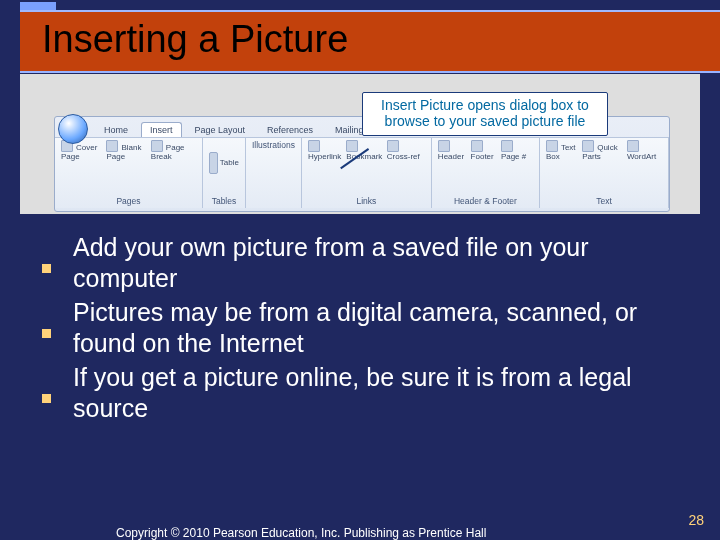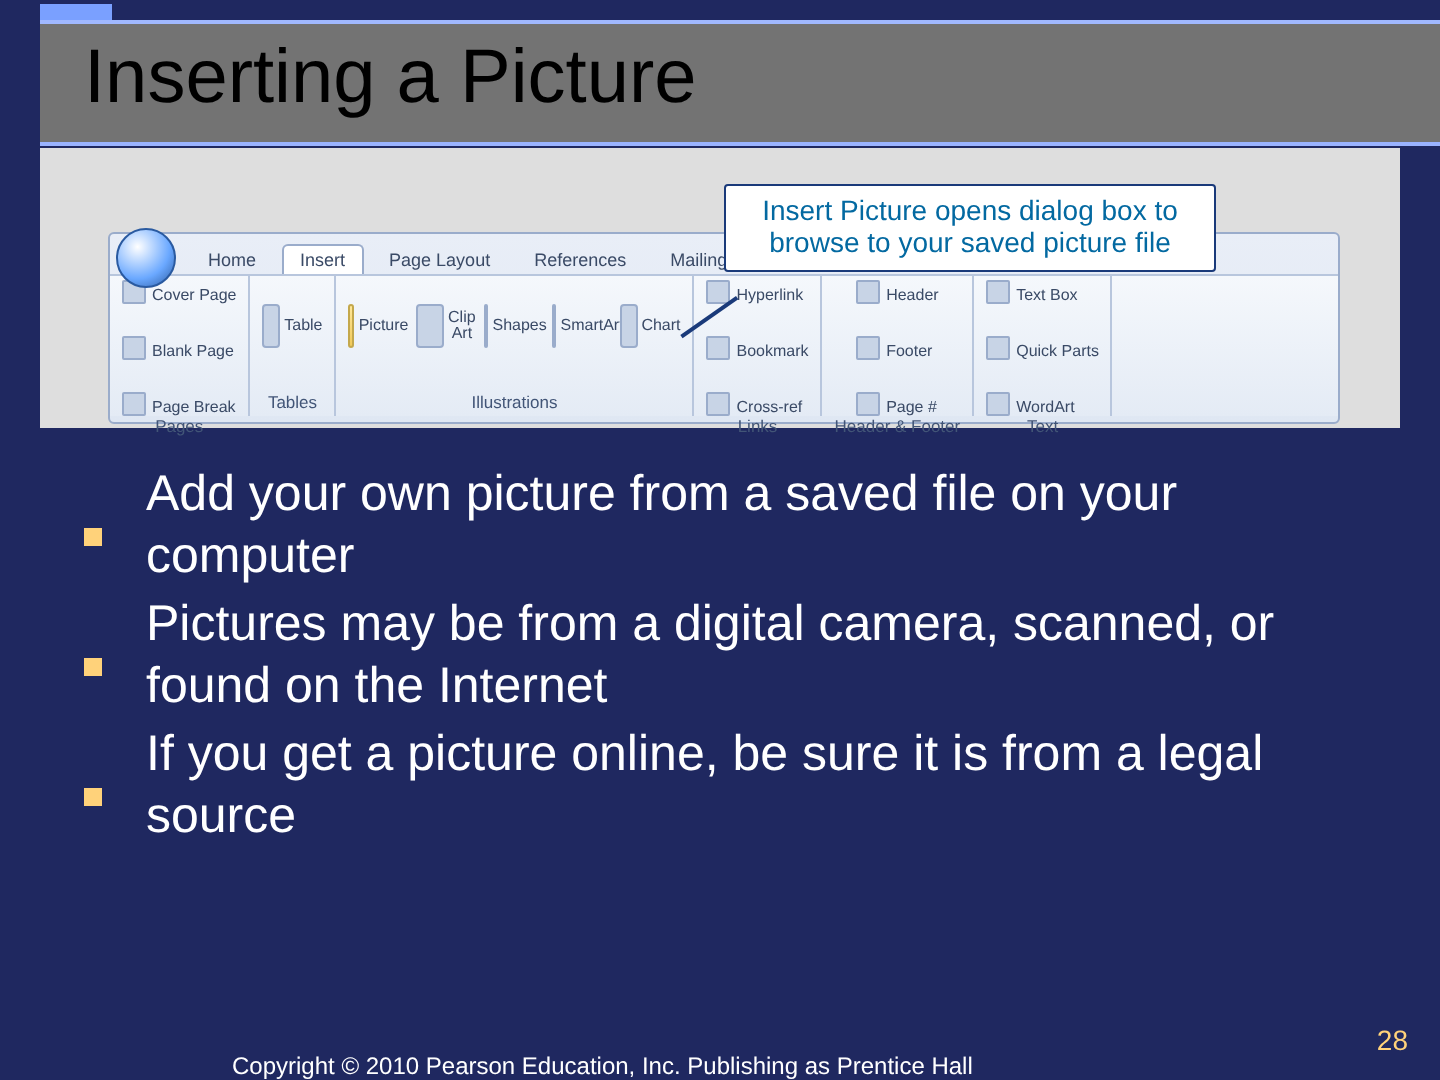--- a/index.html
+++ b/index.html
@@ -1,36 +1,36 @@
 <!DOCTYPE html>
 <html><head>
 <meta charset="utf-8">
 <style>
   html,body{margin:0;padding:0}
   body{width:720px;height:540px;background:#1f2860;font-family:Arial,Helvetica,sans-serif;position:relative;overflow:hidden}
   .title-wrap{position:absolute;left:20px;top:2px;right:0}
   .accent-bar{height:8px;width:36px;background:#7aa0ff;margin-bottom:0}
-  .title{color:#000;background:#737373;font-size:38px;padding:6px 4px 10px 22px;width:674px;border-bottom:2px solid #9ab3ff;border-top:2px solid #a0b8ff}
+  .title{color:#000;background:#c2410c;font-size:38px;padding:6px 4px 10px 22px;width:674px;border-bottom:2px solid #9ab3ff;border-top:2px solid #a0b8ff}
   .grey-zone{position:absolute;left:20px;top:74px;width:680px;height:140px;background:#dedede}
   .callout{position:absolute;left:362px;top:92px;width:236px;background:#fff;border:1.5px solid #1a3a7a;border-radius:2px;padding:4px 4px 6px;color:#0369a1;font-size:14px;text-align:center;line-height:1.15;z-index:5}
   .callout-line{position:absolute;left:368px;top:148px;width:2px;height:34px;background:#1a3a7a;z-index:4;transform:rotate(55deg);transform-origin:top left}
   
   .ribbon{position:absolute;left:54px;top:116px;width:614px;height:94px;background:linear-gradient(#e9eef7,#dfe7f3);border:1px solid #9aaccb;border-radius:3px;font-size:9px;color:#3a4a66}
   .tabs{display:flex;gap:4px;padding:2px 0 0 40px;height:18px;align-items:flex-end;font-size:9px}
   .tab{padding:2px 8px;border:1px solid transparent;border-bottom:none;border-radius:3px 3px 0 0;color:#3a4a66}
   .tab.active{background:#fff;border-color:#9aaccb}
   .groups{display:flex;height:70px;border-top:1px solid #b8c6dd;background:linear-gradient(#f5f8fc,#e4ebf5)}
   .group{border-right:1px solid #b8c6dd;padding:2px 6px 0;display:flex;flex-direction:column;justify-content:space-between;align-items:center}
   .group-label{font-size:8.5px;color:#425577;text-align:center;padding-bottom:2px}
   .btns{display:flex;gap:4px;align-items:flex-start}
   .big-btn{width:30px;height:46px;display:flex;align-items:center;gap:2px}
   .ico{width:20px;height:20px;background:#c8d4e6;border:1px solid #9aaccb;border-radius:2px}
   .ico.pic{background:linear-gradient(#ffe79a,#f0c95a);border-color:#c4a84c}
   .btn-lbl{font-size:8px;text-align:center;line-height:1}
-  .tiny-row{display:flex;flex-direction:column;gap:16px;font-size:8px}
+  .tiny-row{display:flex;flex-direction:row;gap:0;font-size:8px}
   .tiny-row span::before{content:"";display:inline-block;width:10px;height:10px;background:#c8d4e6;border:1px solid #9aaccb;margin-right:3px;vertical-align:-2px;border-radius:1px}
   .docbar{position:absolute;left:260px;top:118px;width:170px;height:14px;background:linear-gradient(#6aa8ff,#3a72c8);border-radius:2px;color:#fff;font-size:8.5px;text-align:center;line-height:14px;overflow:hidden}
   .orb{position:absolute;left:58px;top:114px;width:28px;height:28px;border-radius:50%;background:radial-gradient(circle at 35% 30%,#fff,#6aa8ff 60%,#2a5aa0);border:1px solid #2a5aa0;z-index:2}
   
   .bullets{position:absolute;left:42px;top:232px;right:22px;color:#fff;font-size:25px;line-height:1.22}
   .bullets .row{display:flex;align-items:center;margin-bottom:4px}
   .sq{width:9px;height:9px;background:#ffd27a;flex:none;margin-top:11px;margin-right:22px}
   .foot{position:absolute;left:116px;bottom:0;color:#fff;font-size:12px}
   .pg{position:absolute;right:16px;bottom:12px;color:#ffd27a;font-size:14px}
 </style>
@@ -76,42 +76,20 @@
       <div class="group">
         <div class="btns">
           <div class="big-btn">
             <div class="ico"></div>
             <div class="btn-lbl">Table</div>
           </div>
         </div>
         <div class="group-label">Tables</div>
       </div>
       <div class="group">
-        <div class="btns">
-          <div class="big-btn">
-            <div class="ico pic"></div>
-            <div class="btn-lbl">Picture</div>
-          </div>
-          <div class="big-btn">
-            <div class="ico"></div>
-            <div class="btn-lbl">Clip Art</div>
-          </div>
-          <div class="big-btn">
-            <div class="ico"></div>
-            <div class="btn-lbl">Shapes</div>
-          </div>
-          <div class="big-btn">
-            <div class="ico"></div>
-            <div class="btn-lbl">SmartArt</div>
-          </div>
-          <div class="big-btn">
-            <div class="ico"></div>
-            <div class="btn-lbl">Chart</div>
-          </div>
-        </div>
         <div class="group-label">Illustrations</div>
       </div>
       <div class="group">
         <div class="btns">
           <div class="tiny-row">
             <span>Hyperlink</span>
             <span>Bookmark</span>
             <span>Cross-ref</span>
           </div>
         </div>

